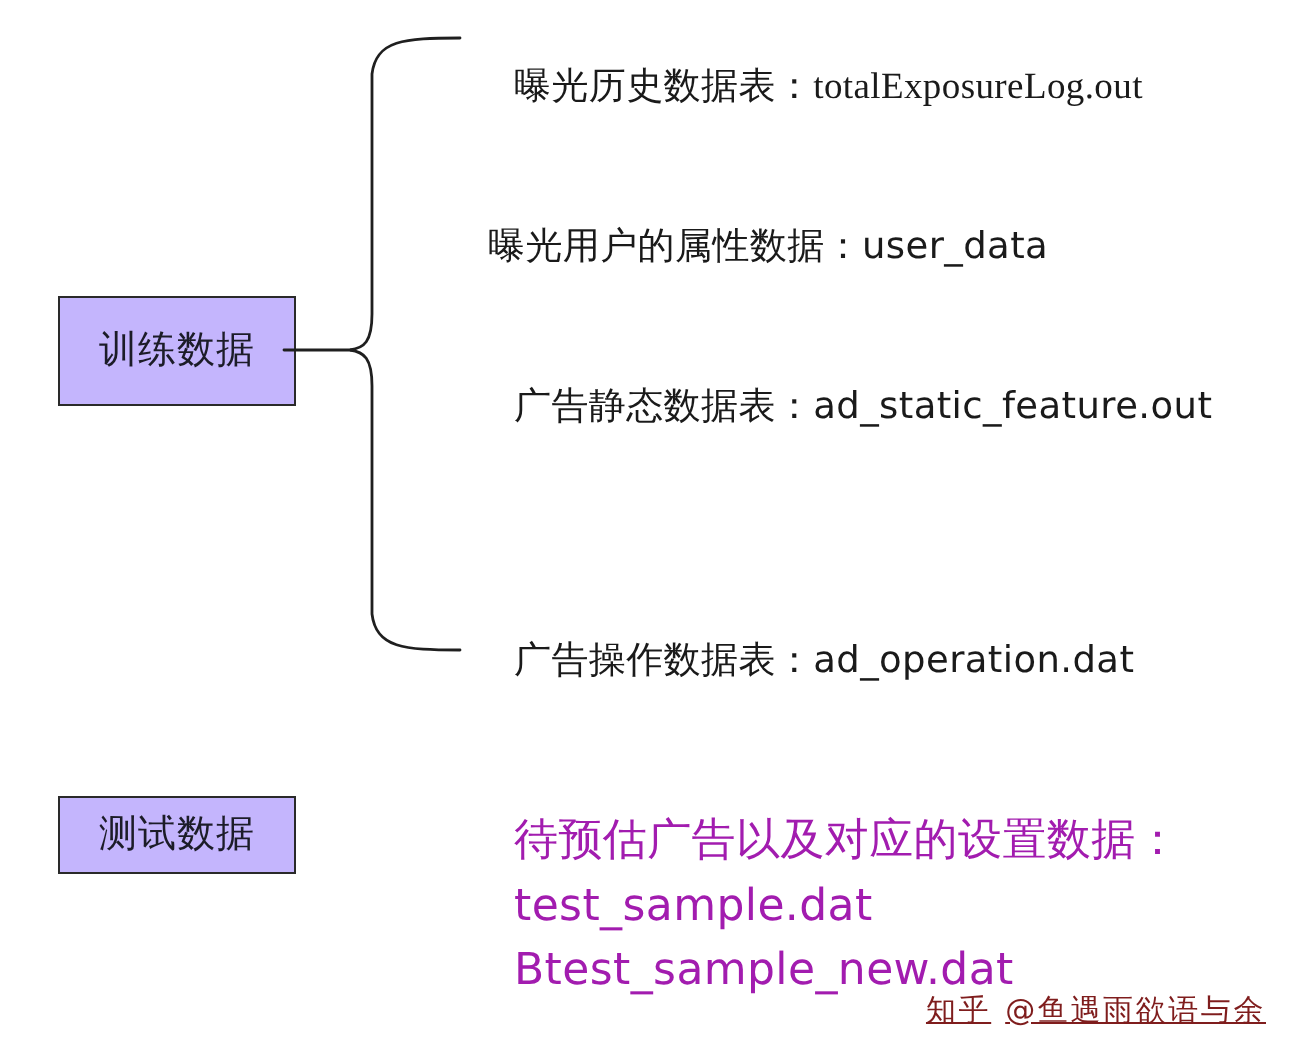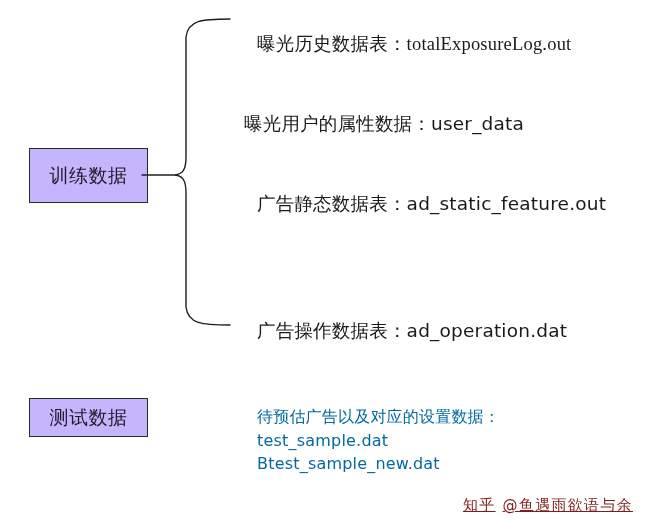--- a/index.html
+++ b/index.html
@@ -82,22 +82,22 @@
   #item-2 { left: 257px; top: 194px; }
   #item-3 { left: 257px; top: 278px; margin-top: 43px; }
 
   #test-block {
     position: absolute;
     left: 257px;
     top: 405px;
     display: block;
   }
   #test-block .test-line {
-    font-size: 16px;
-    color: #0369a1;
+    font-size: 22px;
+    color: #a21caf;
     white-space: nowrap;
     line-height: 1.48;
     letter-spacing: 0.2px;
     display: block;
   }
 
   
   #watermark {
     position: absolute;
     right: 14px;

